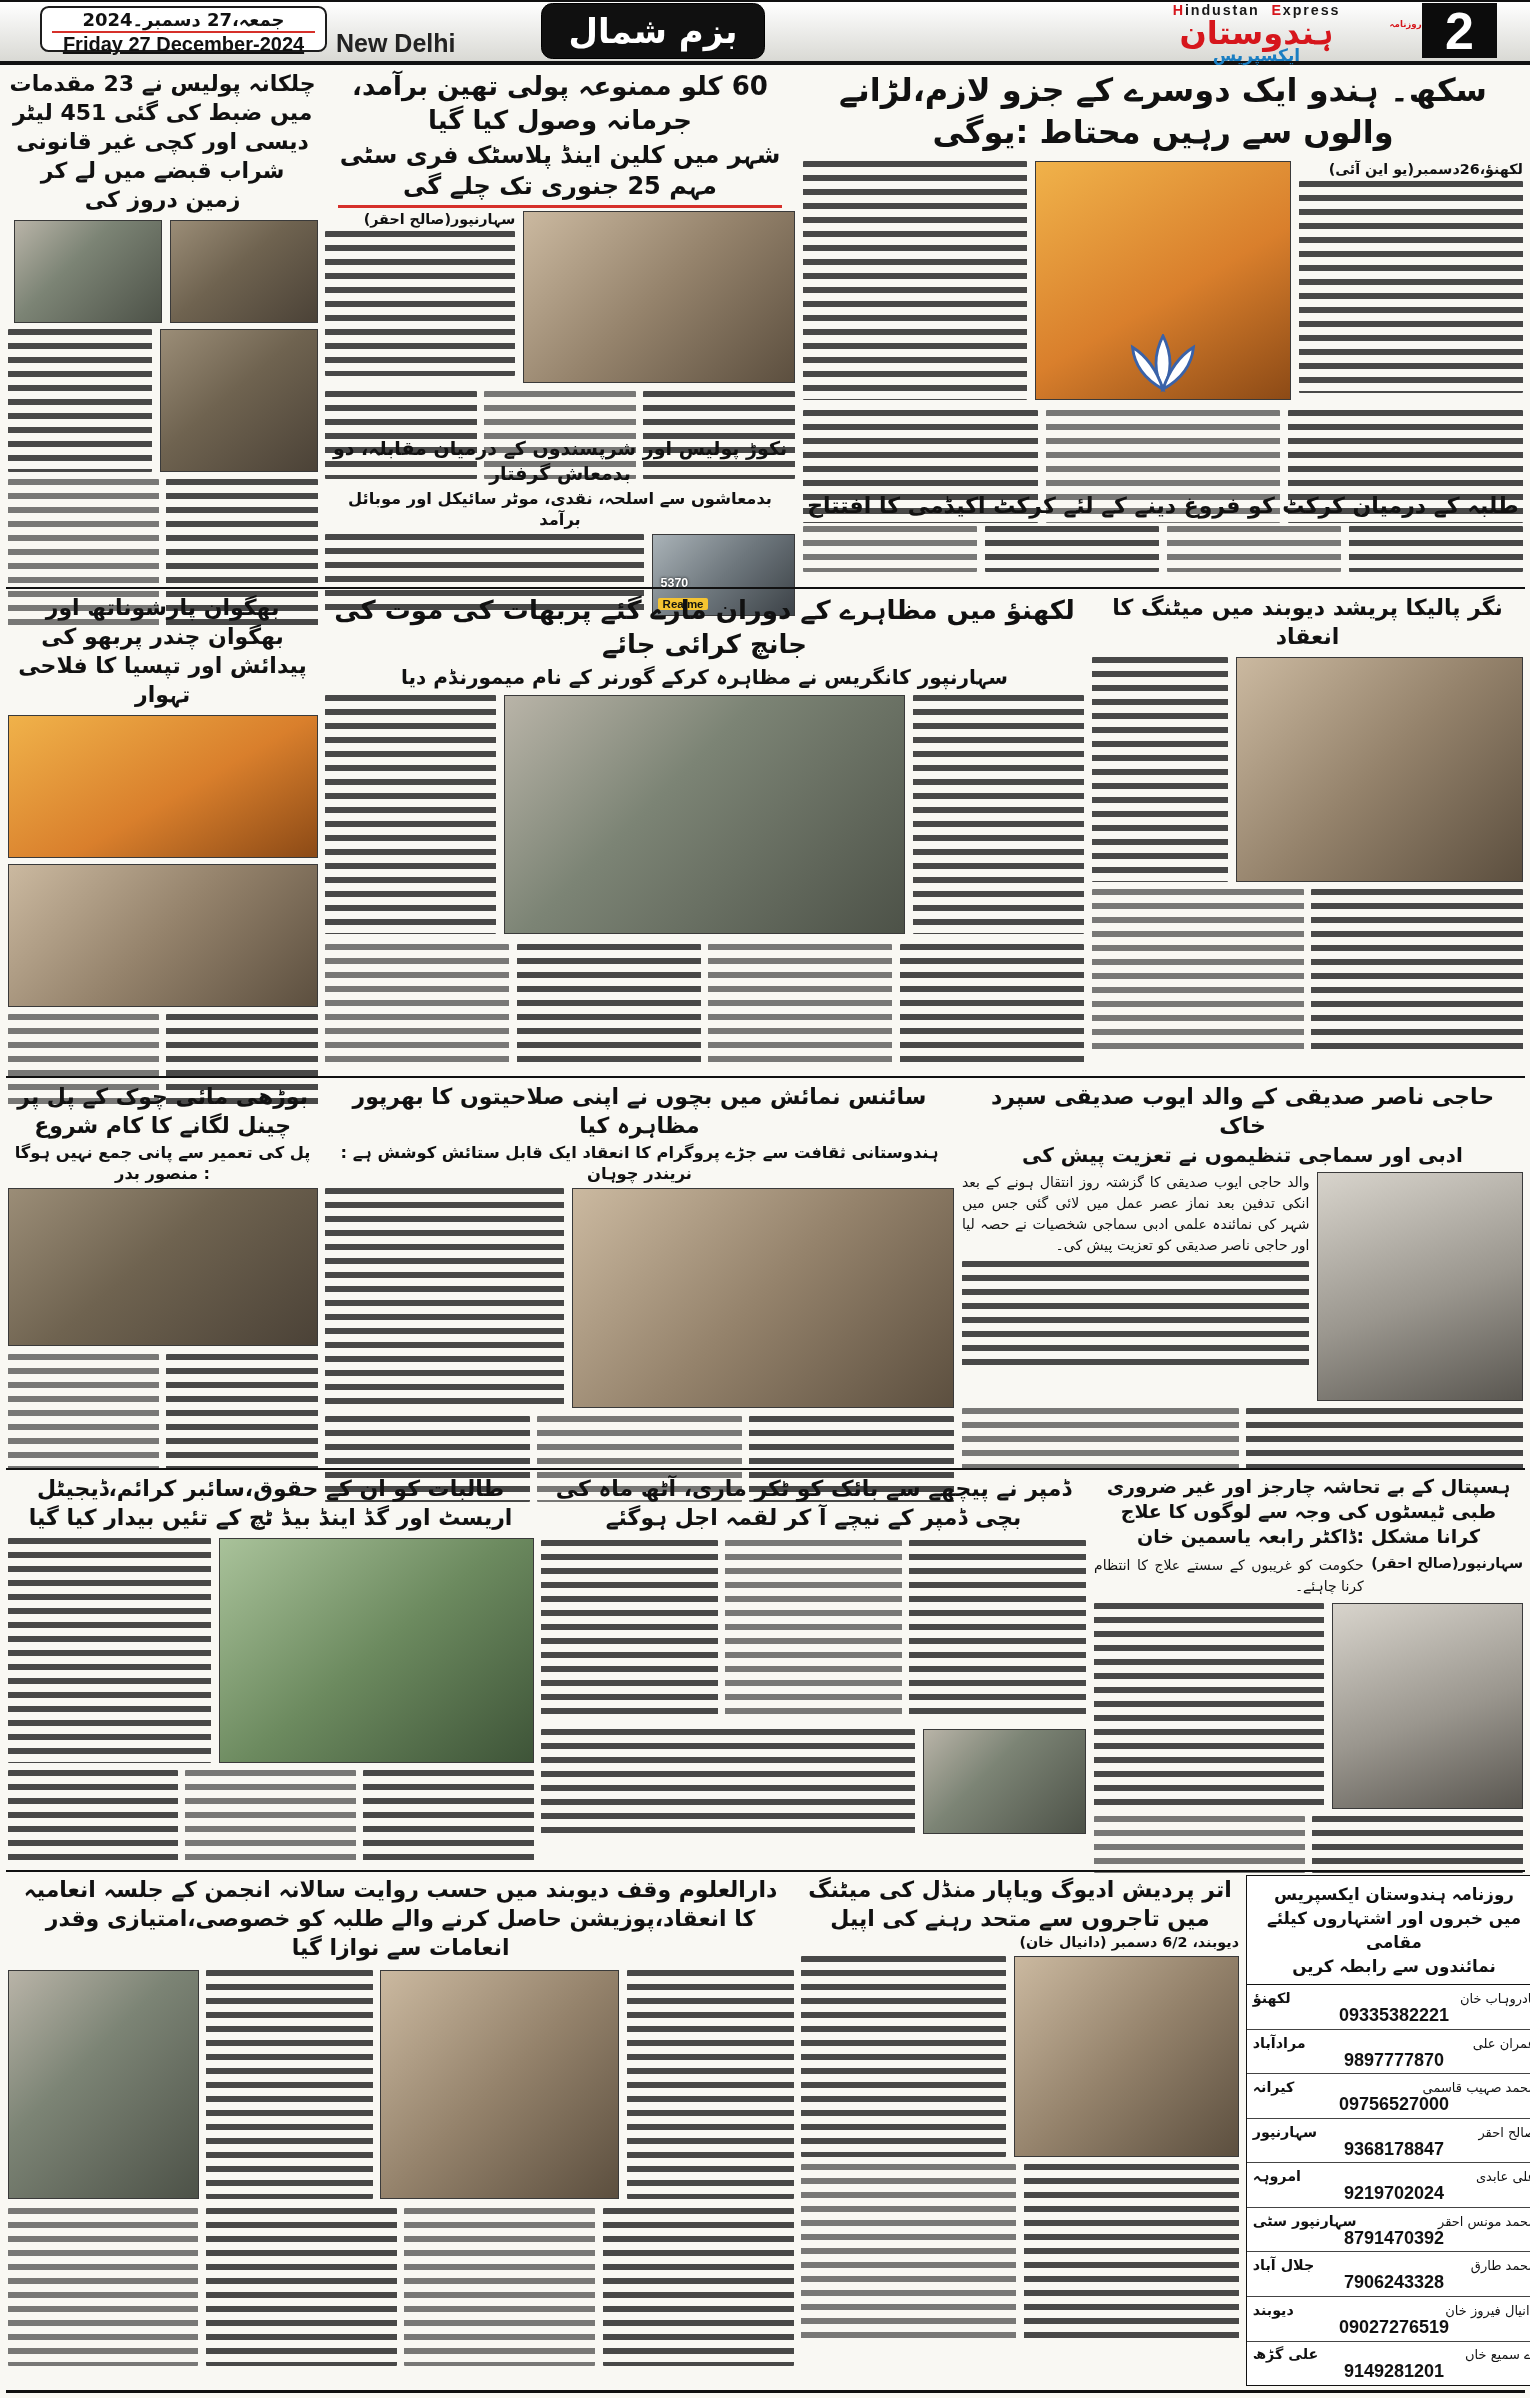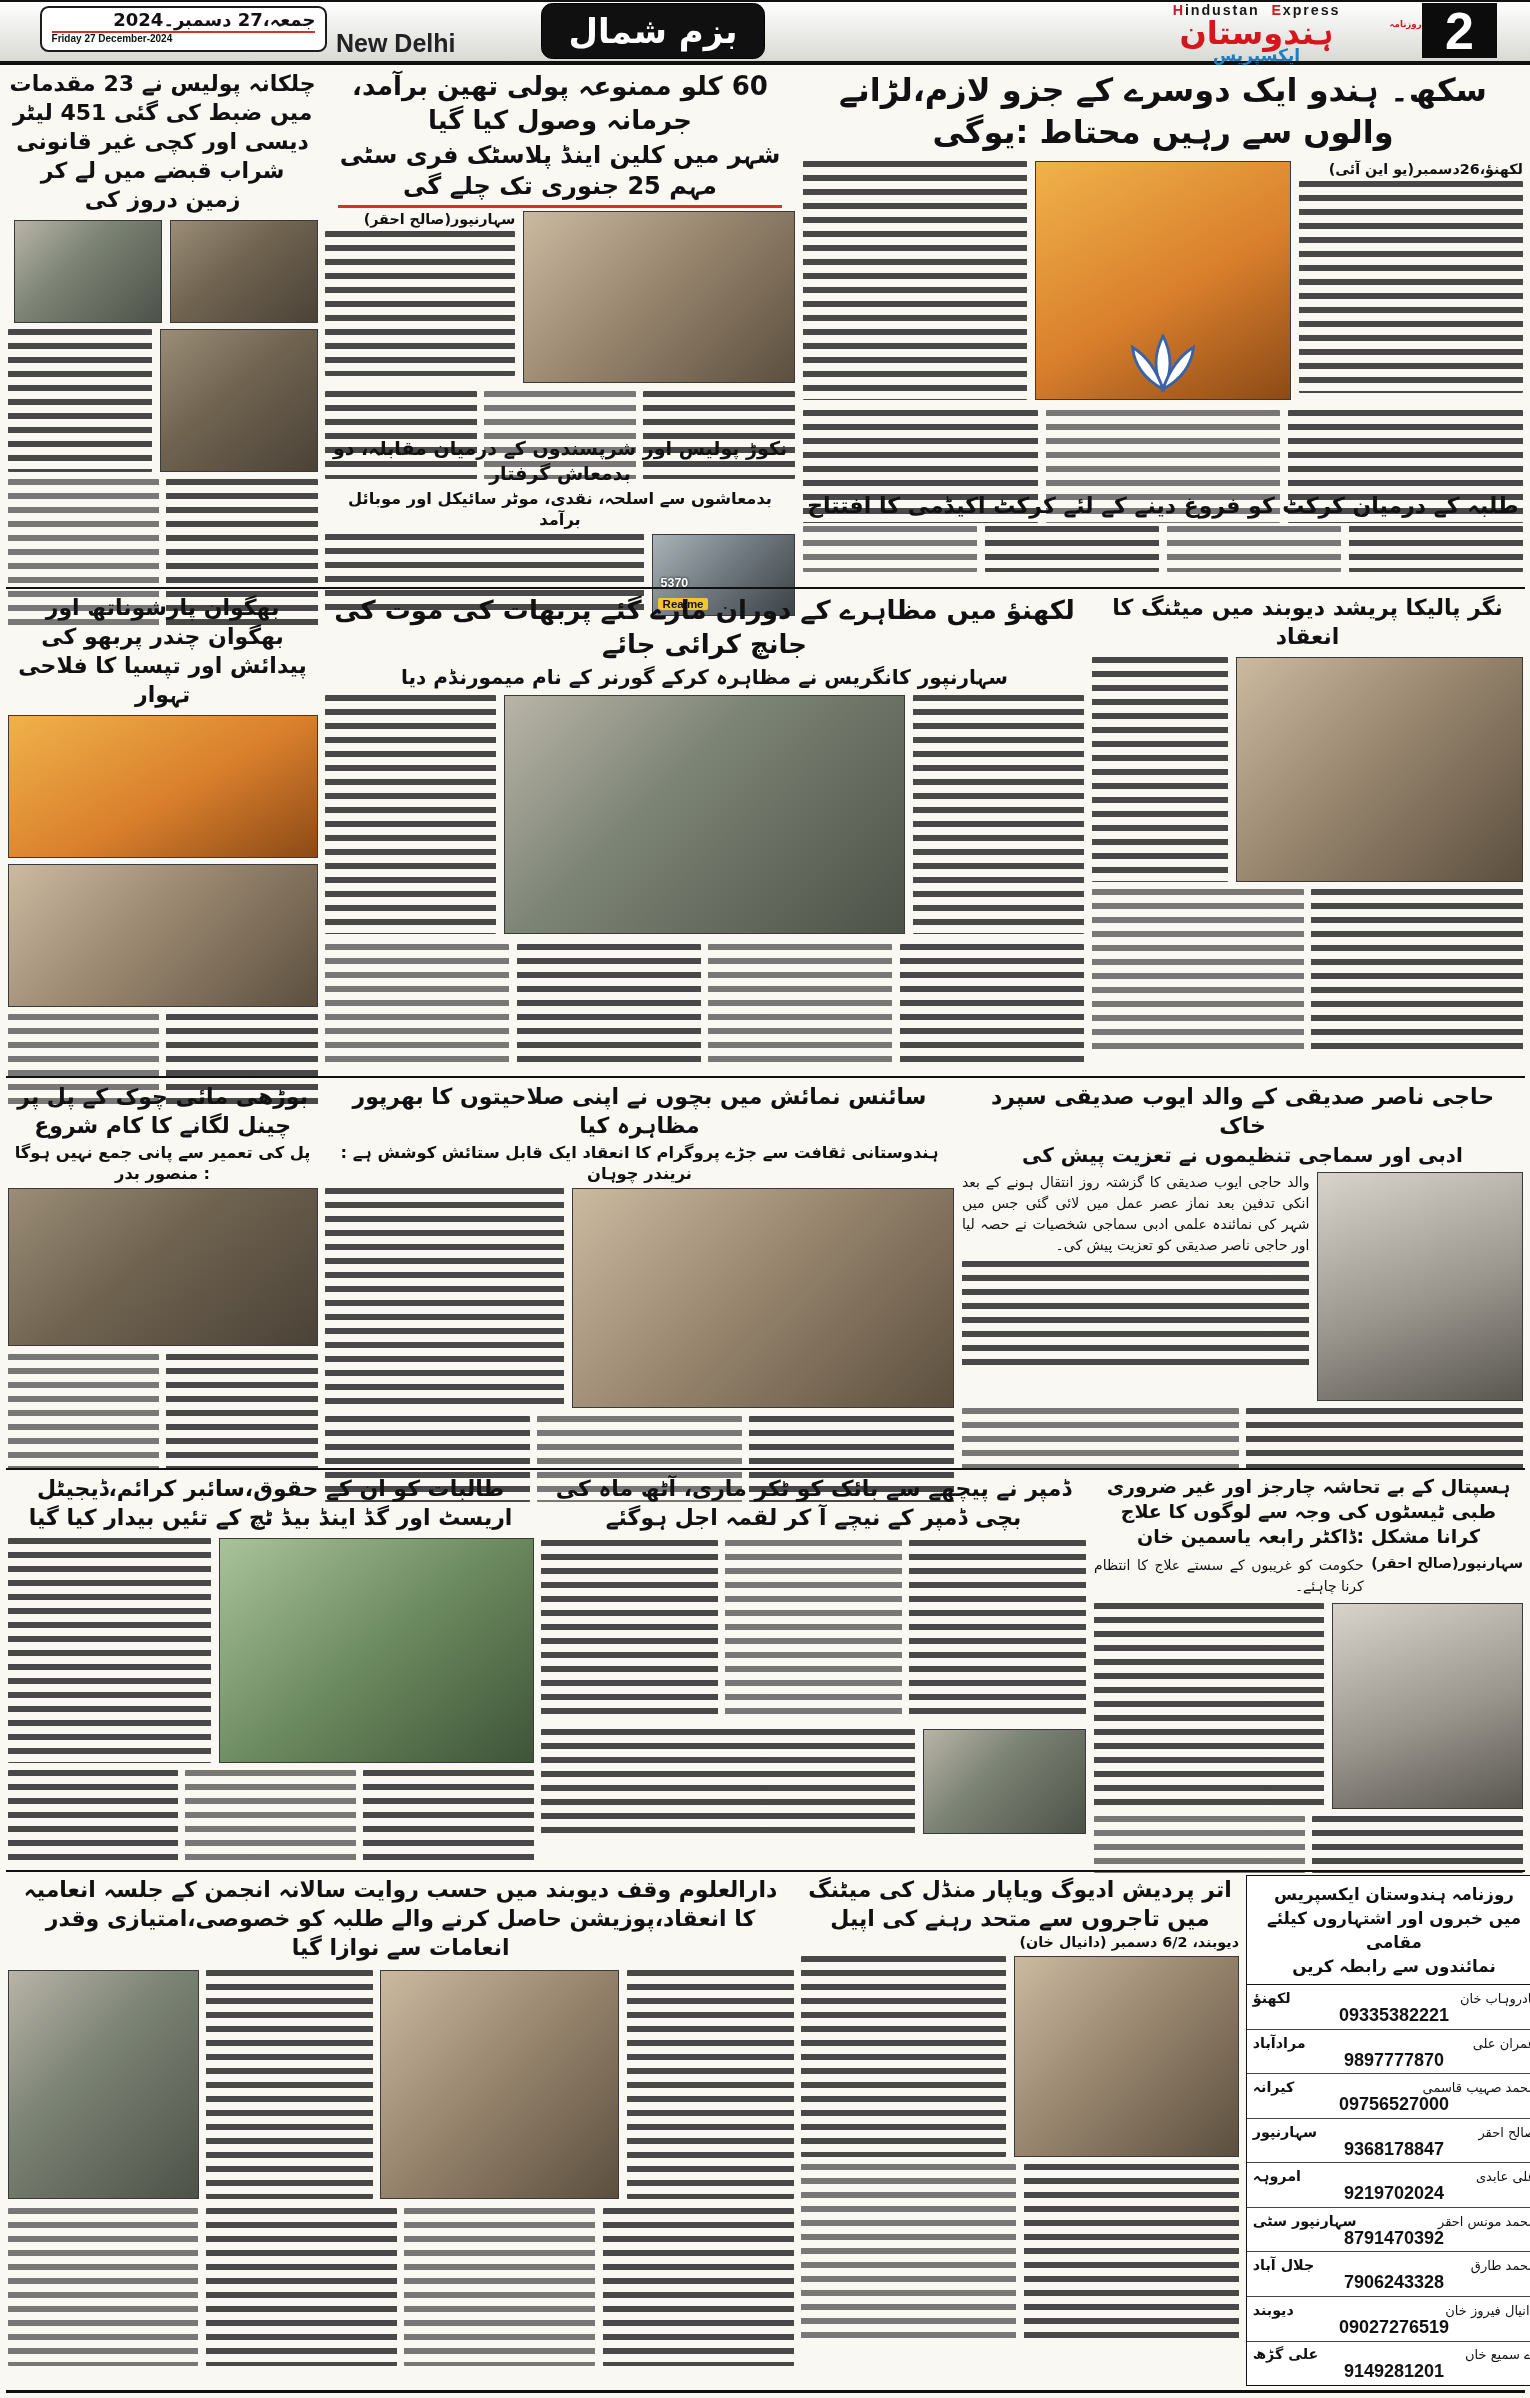--- a/index.html
+++ b/index.html
@@ -2,23 +2,23 @@
 <html lang="ur" dir="rtl"><head>
 <meta charset="utf-8">
 <style>
   html,body{margin:0;padding:0;background:#888;}
   #pg{position:relative;width:1530px;height:2398px;margin:0 auto;background:#f9f8f3;
       font-family:"DejaVu Sans",sans-serif;direction:rtl;color:#111;overflow:hidden;}
   
   #hdr{position:absolute;left:0;top:0;width:1530px;height:59px;
        background:linear-gradient(#ffffff,#d9d9d4);border-top:2.9px solid #111;border-bottom:4.8px solid #111;}
   .datebox{position:absolute;left:40px;top:3.8px;width:287px;height:46px;border:2.9px solid #1c1c1c;
-       border-radius:8.6px;background:#fff;padding:1px 9.6px;box-sizing:border-box;direction:rtl;}
+       border-radius:8.6px;background:#fff;padding:1px 9.6px;box-sizing:border-box;direction:rtl;text-align:center;}
   .date-ur{font-size:18px;font-weight:bold;border-bottom:2.9px solid #d6302a;padding-bottom:1px;}
-  .date-en{font-family:"Liberation Sans",sans-serif;font-size:10px;font-weight:bold;direction:ltr;}
+  .date-en{font-family:"Liberation Sans",sans-serif;font-size:20px;font-weight:bold;direction:ltr;text-decoration:underline;}
   .cityname{position:absolute;left:336px;top:27px;font-family:"Liberation Sans",sans-serif;
        font-size:25px;font-weight:bold;color:#222;}
   .pill{position:absolute;left:541px;top:1px;width:222px;height:54px;background:#101010;color:#fff;
        border-radius:11.5px;border:1.9px solid #000;display:flex;align-items:center;justify-content:center;
        font-size:34px;font-weight:bold;}
   .brand{position:absolute;left:1099px;top:0px;width:315px;height:59px;text-align:center;}
   .brand-en{font-family:"Liberation Sans",sans-serif;font-size:14.3px;font-weight:bold;letter-spacing:1.9px;
        color:#181818;direction:ltr;}
   .brand-en .cap{color:#d6161c;}
   .brand-ur{font-size:32px;font-weight:bold;color:#d6161c;line-height:.95;}

